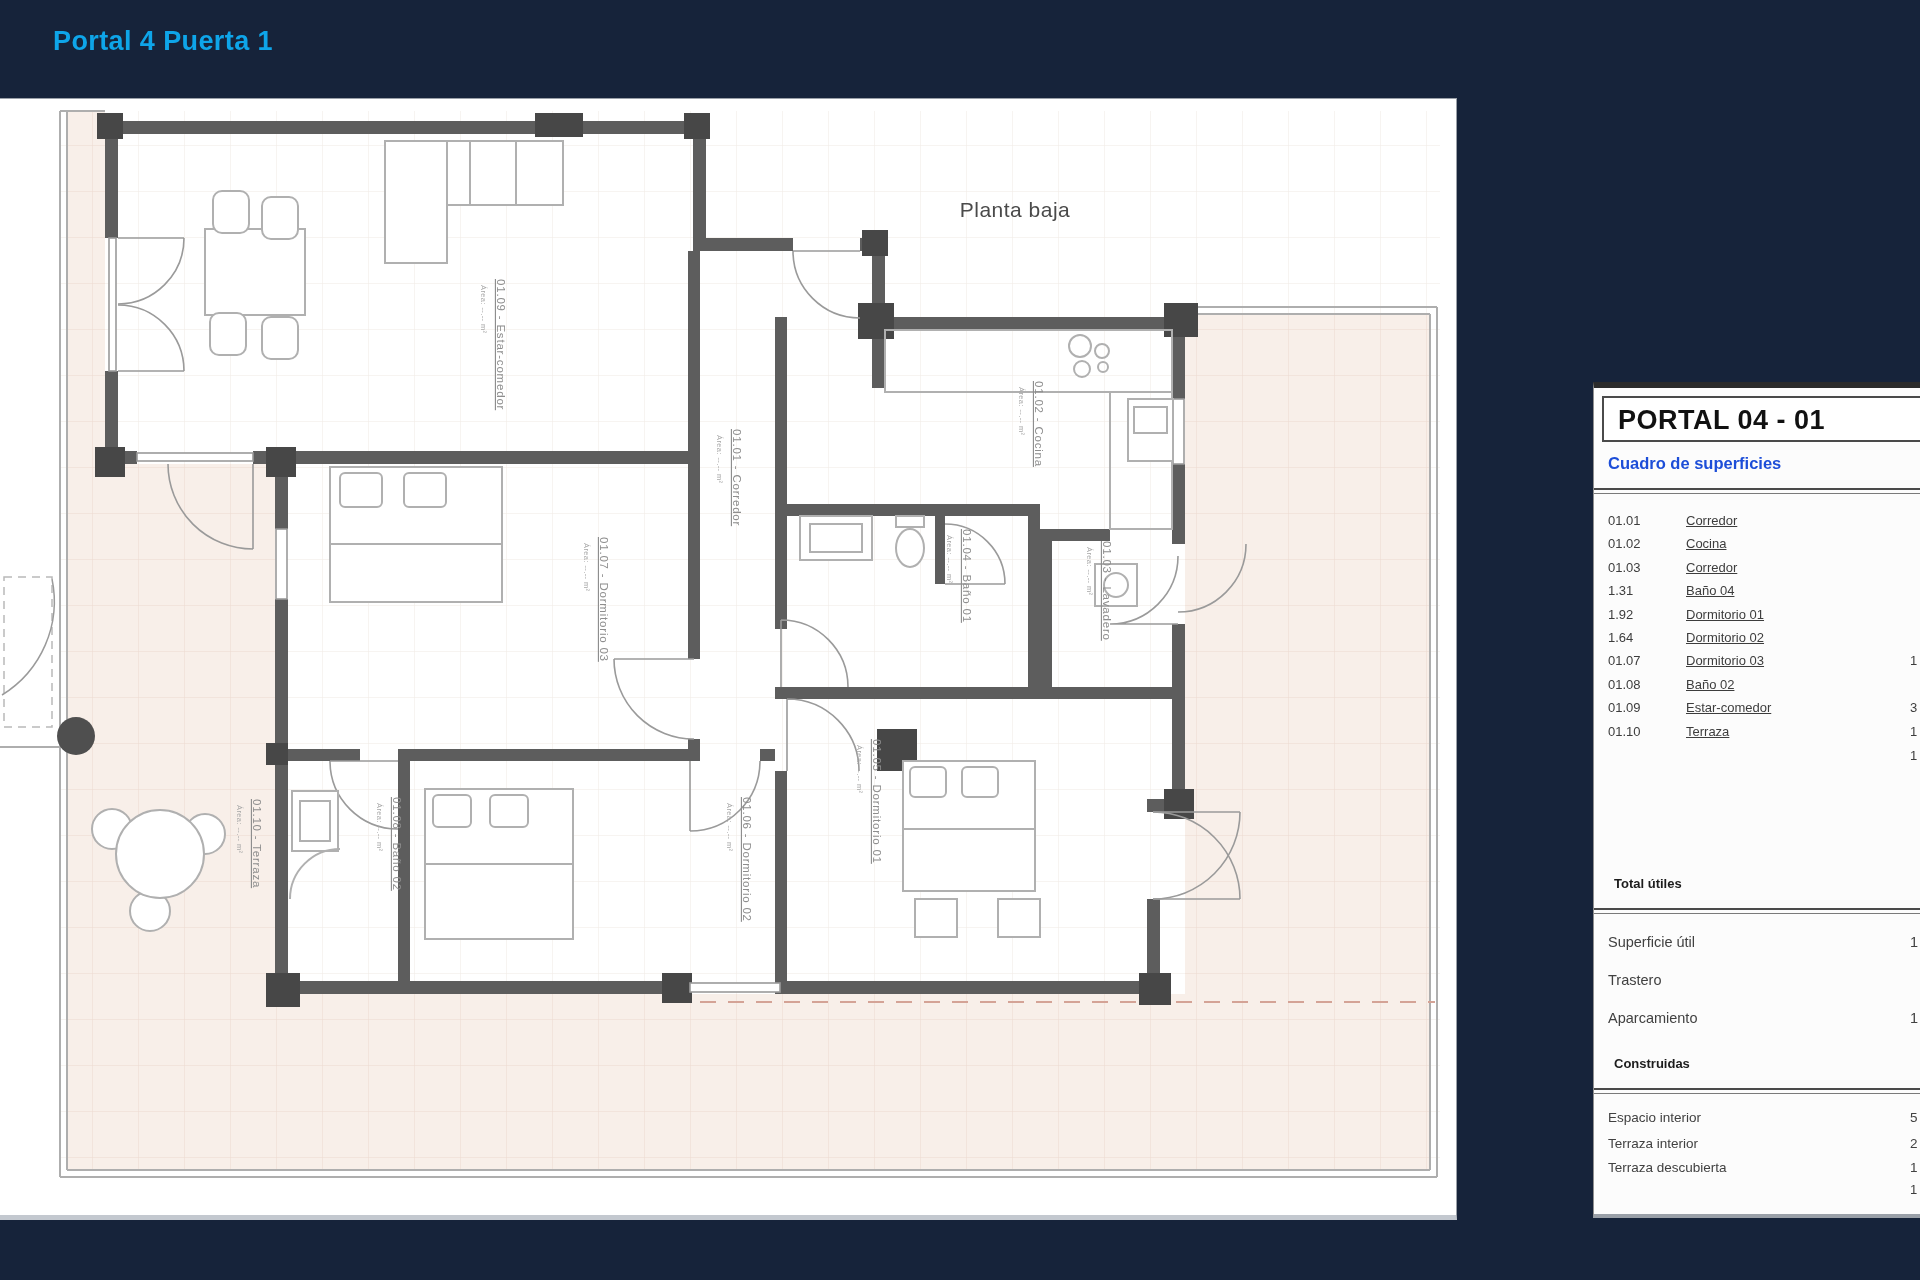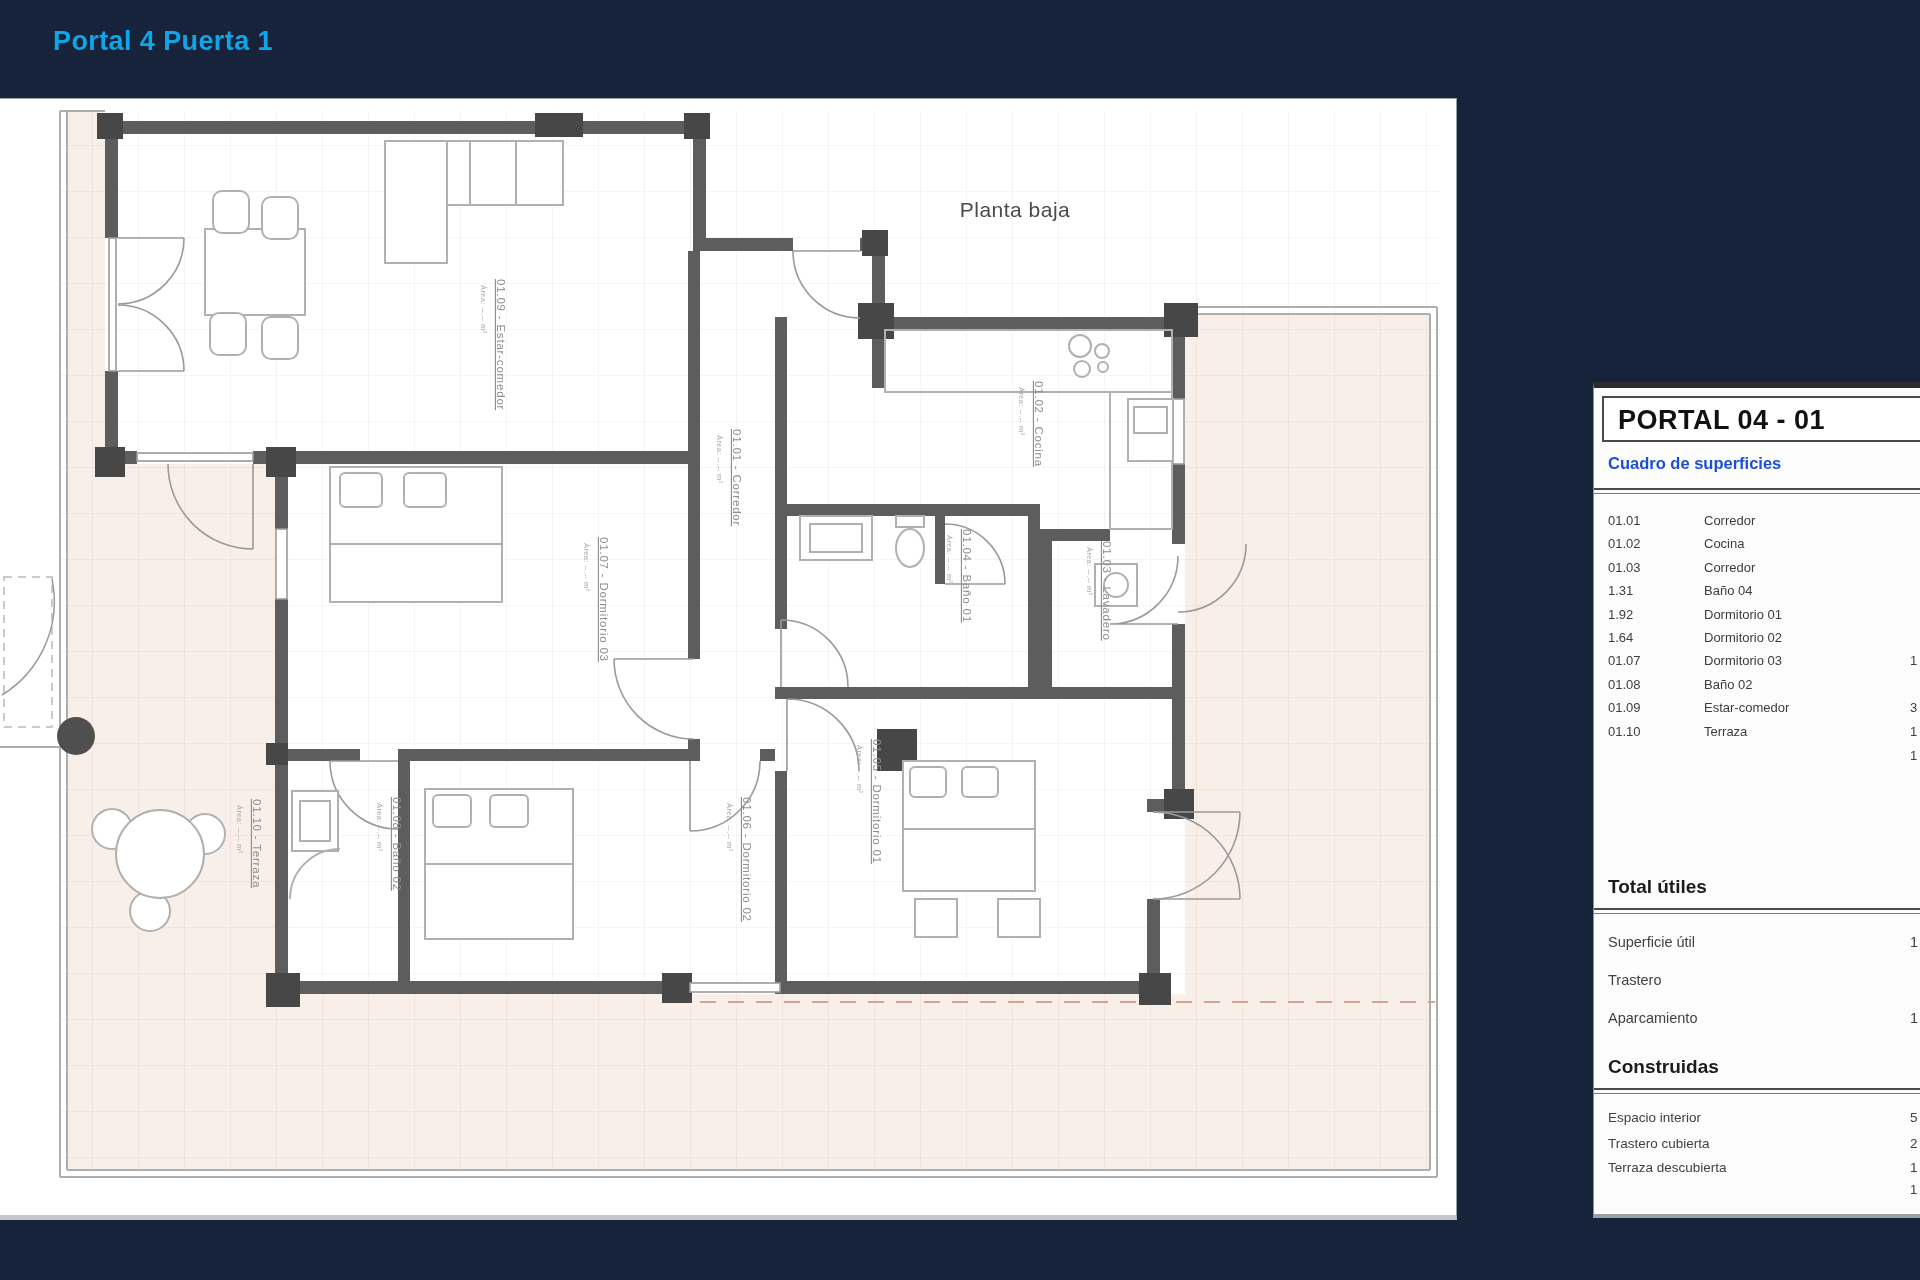--- a/index.html
+++ b/index.html
@@ -38,24 +38,24 @@
     position:absolute;left:14px;top:66px;
     font-size:16.5px;font-weight:bold;color:#1d4ed8;
   }
   .sp-rule{
     position:absolute;left:0;width:100%;height:6px;box-sizing:border-box;
     border-top:2.5px solid #4a4a4a;border-bottom:1.5px solid #7a7a7a;
   }
   .sp-rows{position:absolute;left:0;top:122px;width:100%;}
   .sp-row{position:relative;height:23.4px;font-size:13px;color:#3d3d3d;}
   .sp-row .code{position:absolute;left:14px;top:3px;}
-  .sp-row .name{position:absolute;left:110px;top:3px;}
+  .sp-row .name{position:absolute;left:92px;top:3px;text-decoration:underline;}
   .sp-row .val{position:absolute;left:316px;top:3px;width:80px;}
   .sp-partial{position:absolute;left:316px;font-size:13px;color:#3d3d3d;}
-  .sp-section{position:absolute;left:14px;font-size:19px;font-weight:bold;color:#1c1c1c;}
+  .sp-section{position:absolute;left:20px;font-size:13px;font-weight:bold;color:#1c1c1c;}
   .sp-line{position:relative;font-size:14.5px;color:#414141;}
   .sp-line .lbl{position:absolute;left:14px;}
   .sp-line .val{position:absolute;left:316px;width:80px;}
   .rl{font-size:11.5px;letter-spacing:.8px;fill:#8e8e8e;text-decoration:underline;}
   .ra{font-size:7.5px;letter-spacing:.4px;fill:#a8a8a8;}
   .wall{fill:#5d5d5d;}
   .pillar{fill:#474747;}
   .furn{fill:#ffffff;stroke:#b0b0b0;stroke-width:2;}
   .furnln{fill:none;stroke:#b0b0b0;stroke-width:2;}
   .door{fill:none;stroke:#9a9a9a;stroke-width:1.6;}
@@ -366,21 +366,21 @@
   </div>
 
   <div class="sp-section" style="top:668px">Construidas</div>
   <div class="sp-rule" style="top:700px"></div>
 
   <div class="sp-line" style="top:722px;font-size:13.5px">
     <span class="lbl">Espacio interior</span>
     <span class="val">5</span>
   </div>
   <div class="sp-line" style="top:748px;font-size:13.5px">
-    <span class="lbl">Trastero cubierta</span>
+    <span class="lbl">Terraza interior</span>
     <span class="val">2</span>
   </div>
   <div class="sp-line" style="top:772px;font-size:13.5px">
     <span class="lbl">Terraza descubierta</span>
     <span class="val">1</span>
   </div>
 
   <span class="sp-partial" style="top:794px">1</span>
 </div>
 

